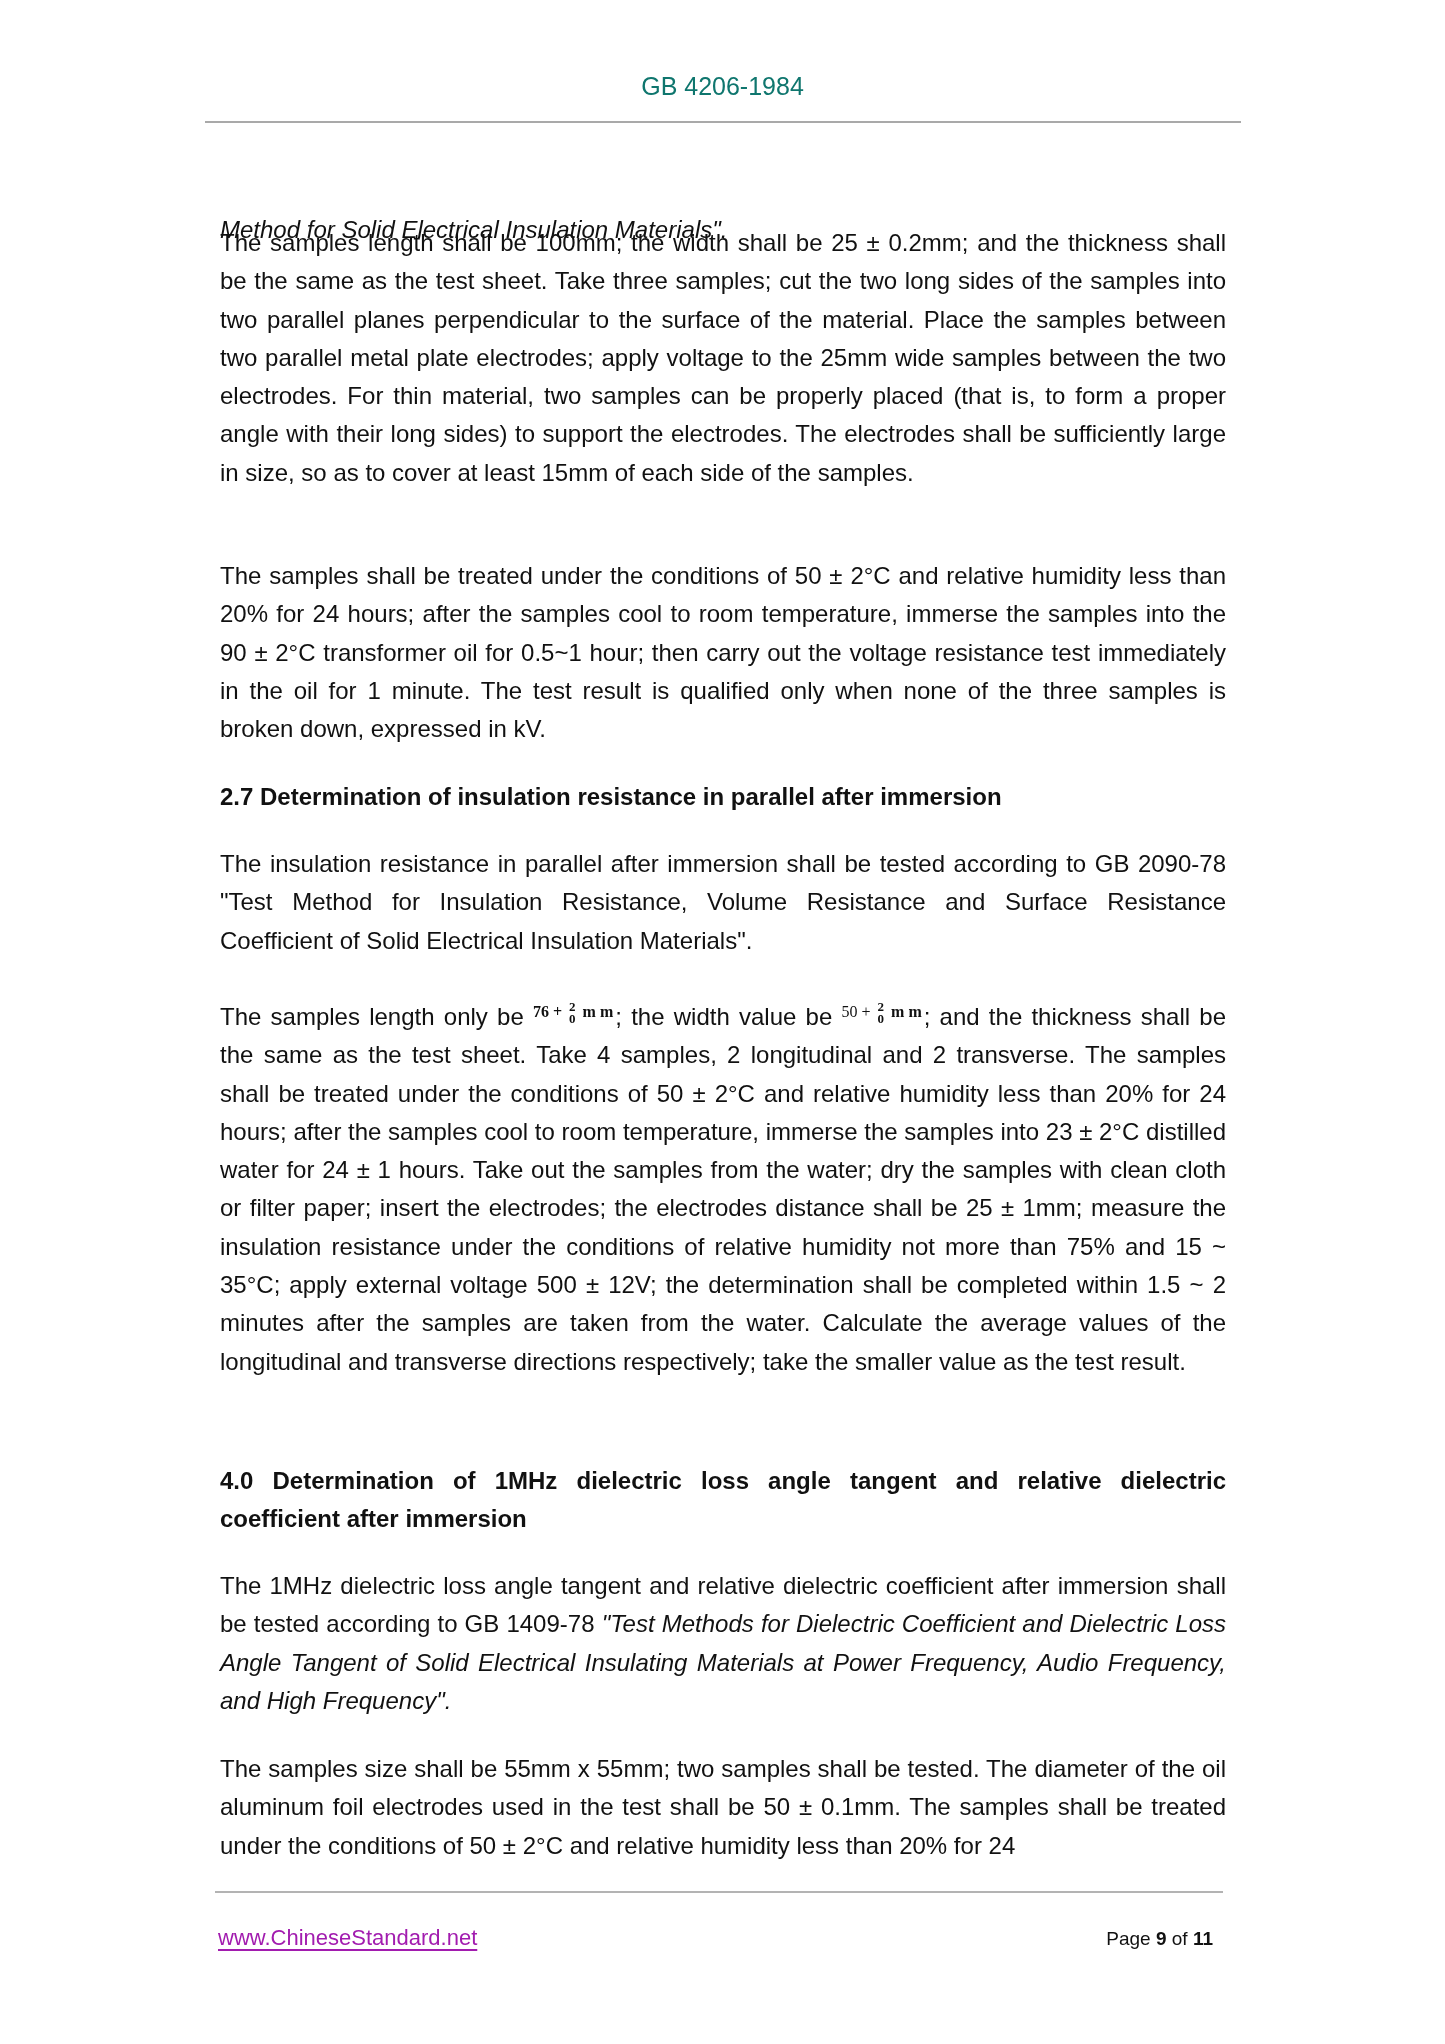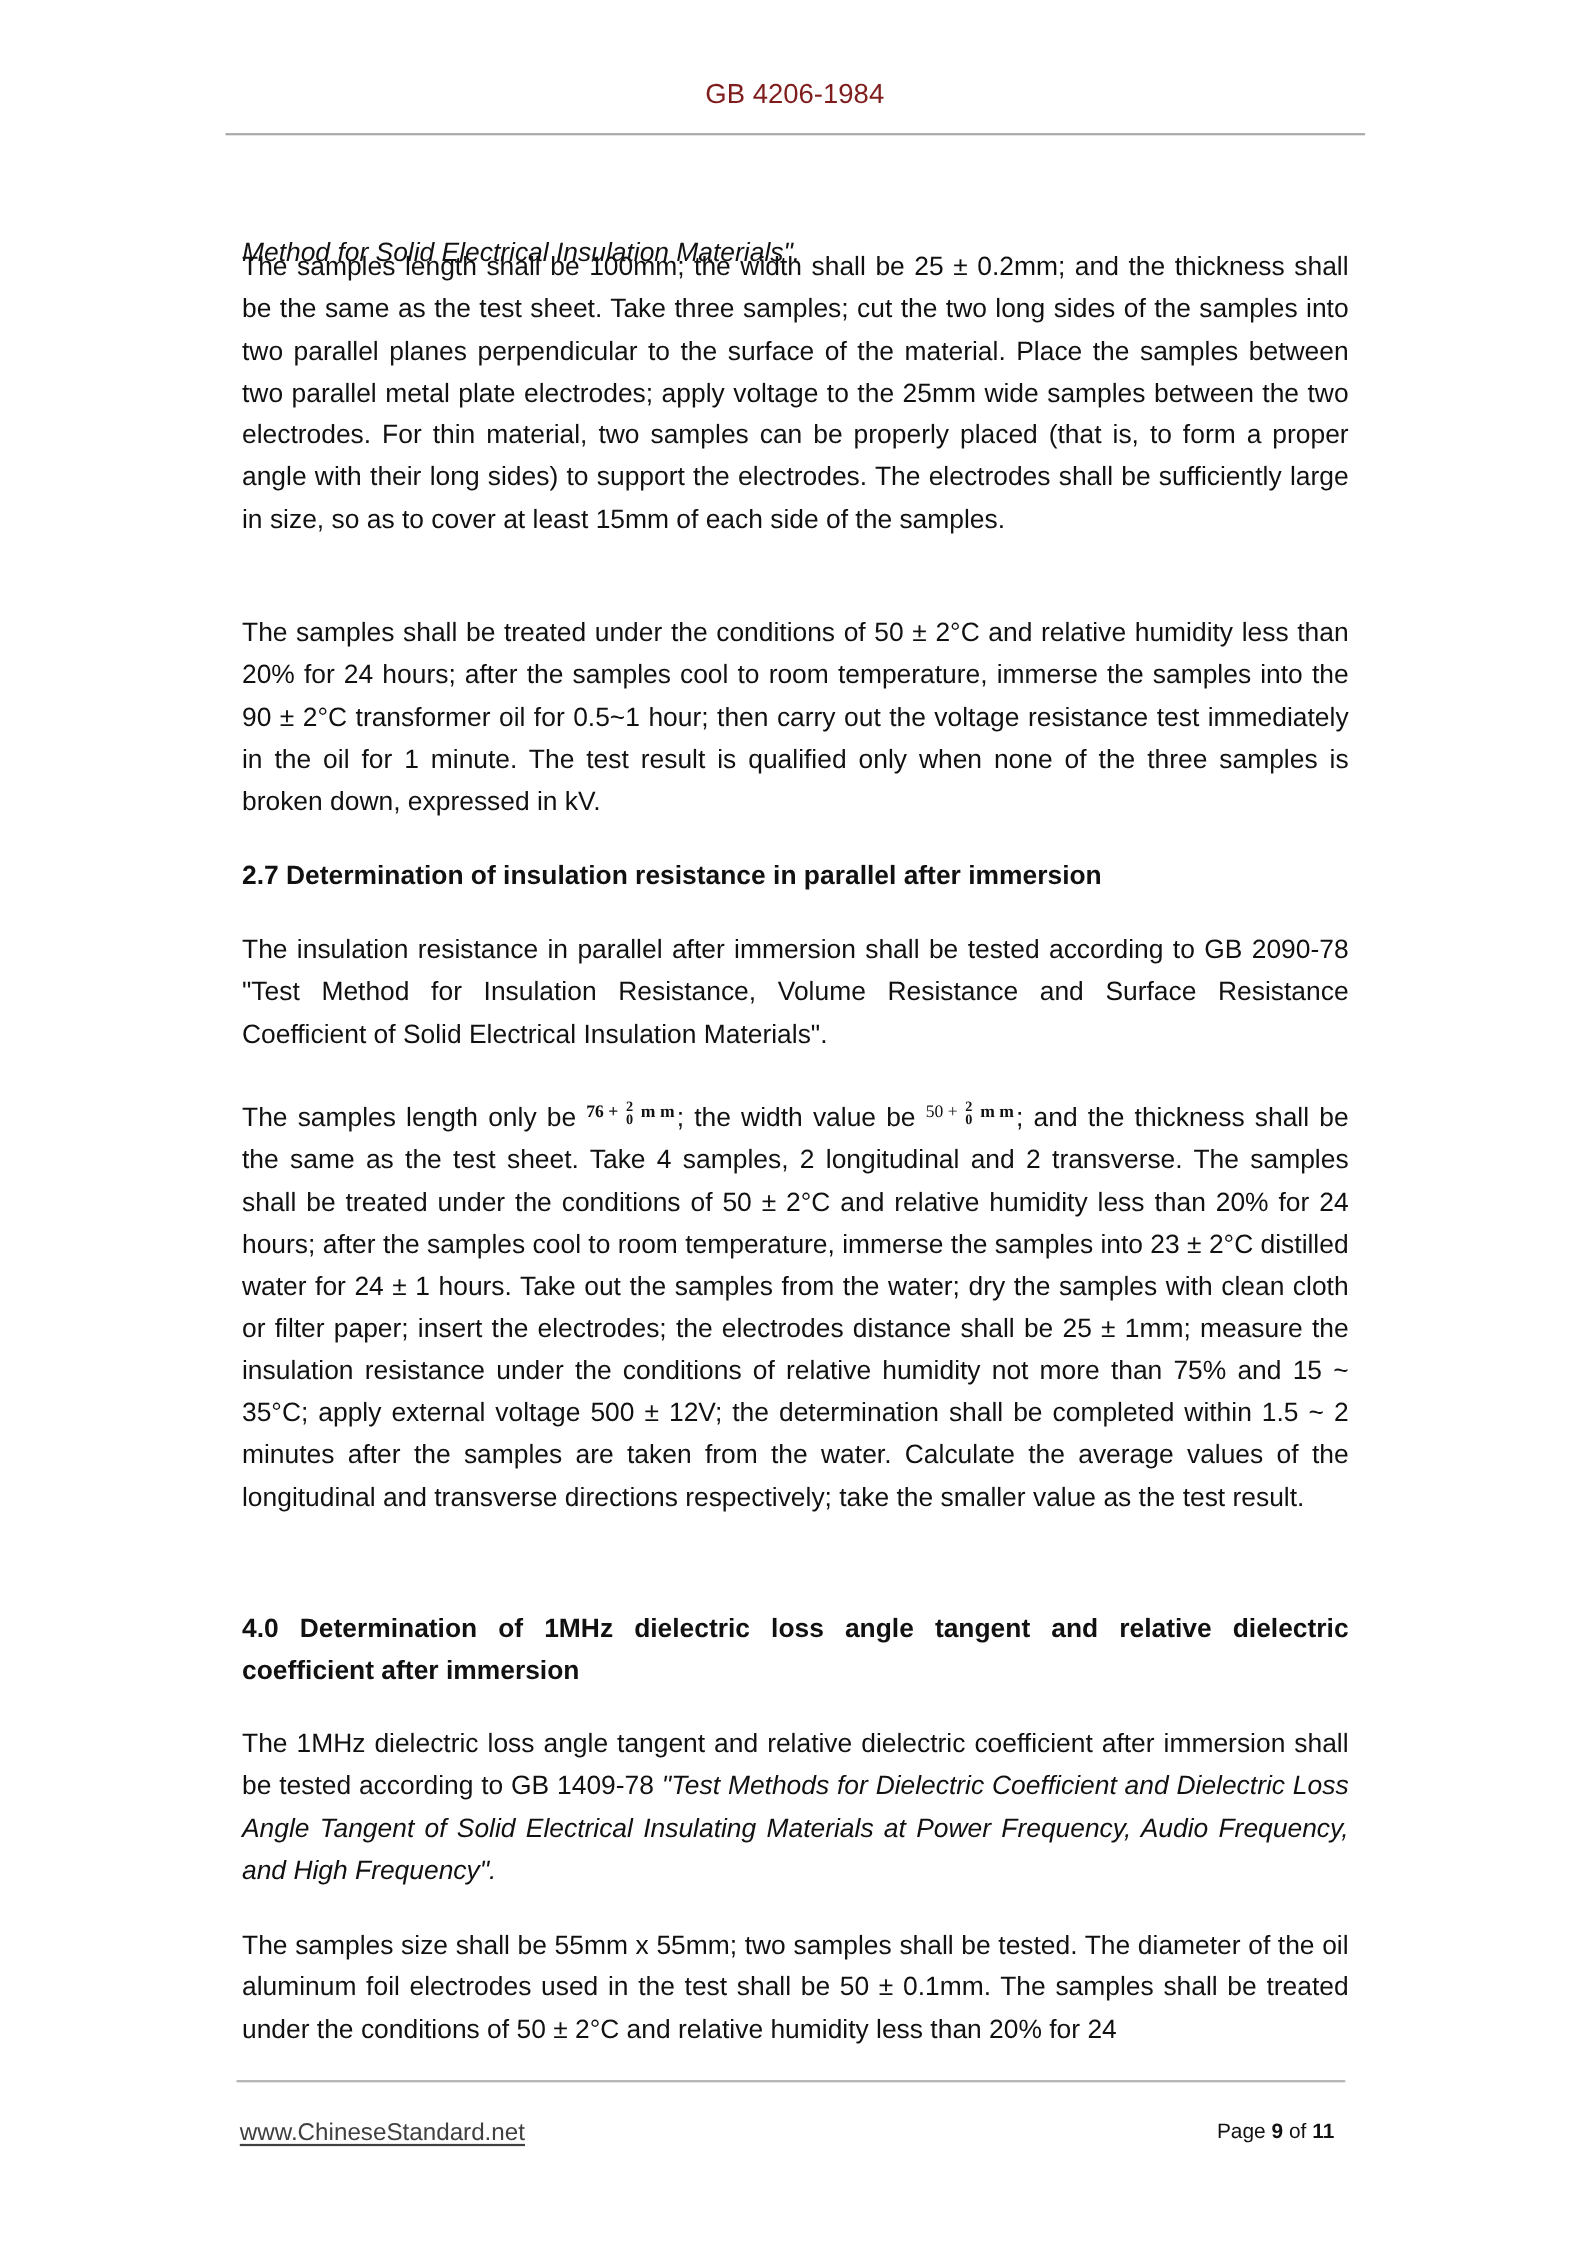--- a/index.html
+++ b/index.html
@@ -1,33 +1,33 @@
 <!DOCTYPE html>
 <html><head>
 <meta charset="utf-8">
 <style>
   html, body { margin:0; padding:0; background:#ffffff; }
   body { width:1445px; height:2044px; position:relative; overflow:hidden;
          font-family:"Liberation Sans", sans-serif; color:#111; }
   .header-title { position:absolute; top:72px; left:0; width:1445px; text-align:center;
-                  font-size:25px; color:#7f1d1d; }
+                  font-size:25px; color:#0f766e; }
   .header-rule { position:absolute; top:121px; left:205px; width:1036px; height:0;
                  border-top:2px solid #a9a9a9; }
   .content { position:absolute; top:0; left:220px; width:1006px; }
   .block { position:absolute; left:0; width:1006px; font-size:24px; line-height:38.3px;
            text-align:justify; }
   .italic { font-style:italic; }
   .heading { font-weight:bold; }
   .tol { display:inline-block; position:relative; font-family:"Liberation Serif", serif;
          font-size:16px; line-height:1; vertical-align:8px; white-space:nowrap; margin:0 2px 0 0; }
   .tol .stack { display:inline-block; vertical-align:middle; text-align:center; font-size:13px; line-height:12px; margin:0 3px; }
   .tol b { font-weight:bold; }
   .footer-rule { position:absolute; top:1891px; left:215px; width:1008px; height:0;
                  border-top:2px solid #b3b3b3; }
-  .footer-link { position:absolute; top:1925px; left:218px; font-size:22px; color:#404040;
+  .footer-link { position:absolute; top:1925px; left:218px; font-size:22px; color:#a21caf;
                  text-decoration:underline; text-decoration-thickness:2px; text-underline-offset:4px; cursor:pointer; }
   .footer-page { position:absolute; top:1928px; right:232px; font-size:19px; color:#111; }
   .footer-page b { font-weight:bold; }
 </style>
 </head>
 <body>
 
 <div>
   <div class="header-title">GB 4206-1984</div>
   <div class="header-rule"></div>

